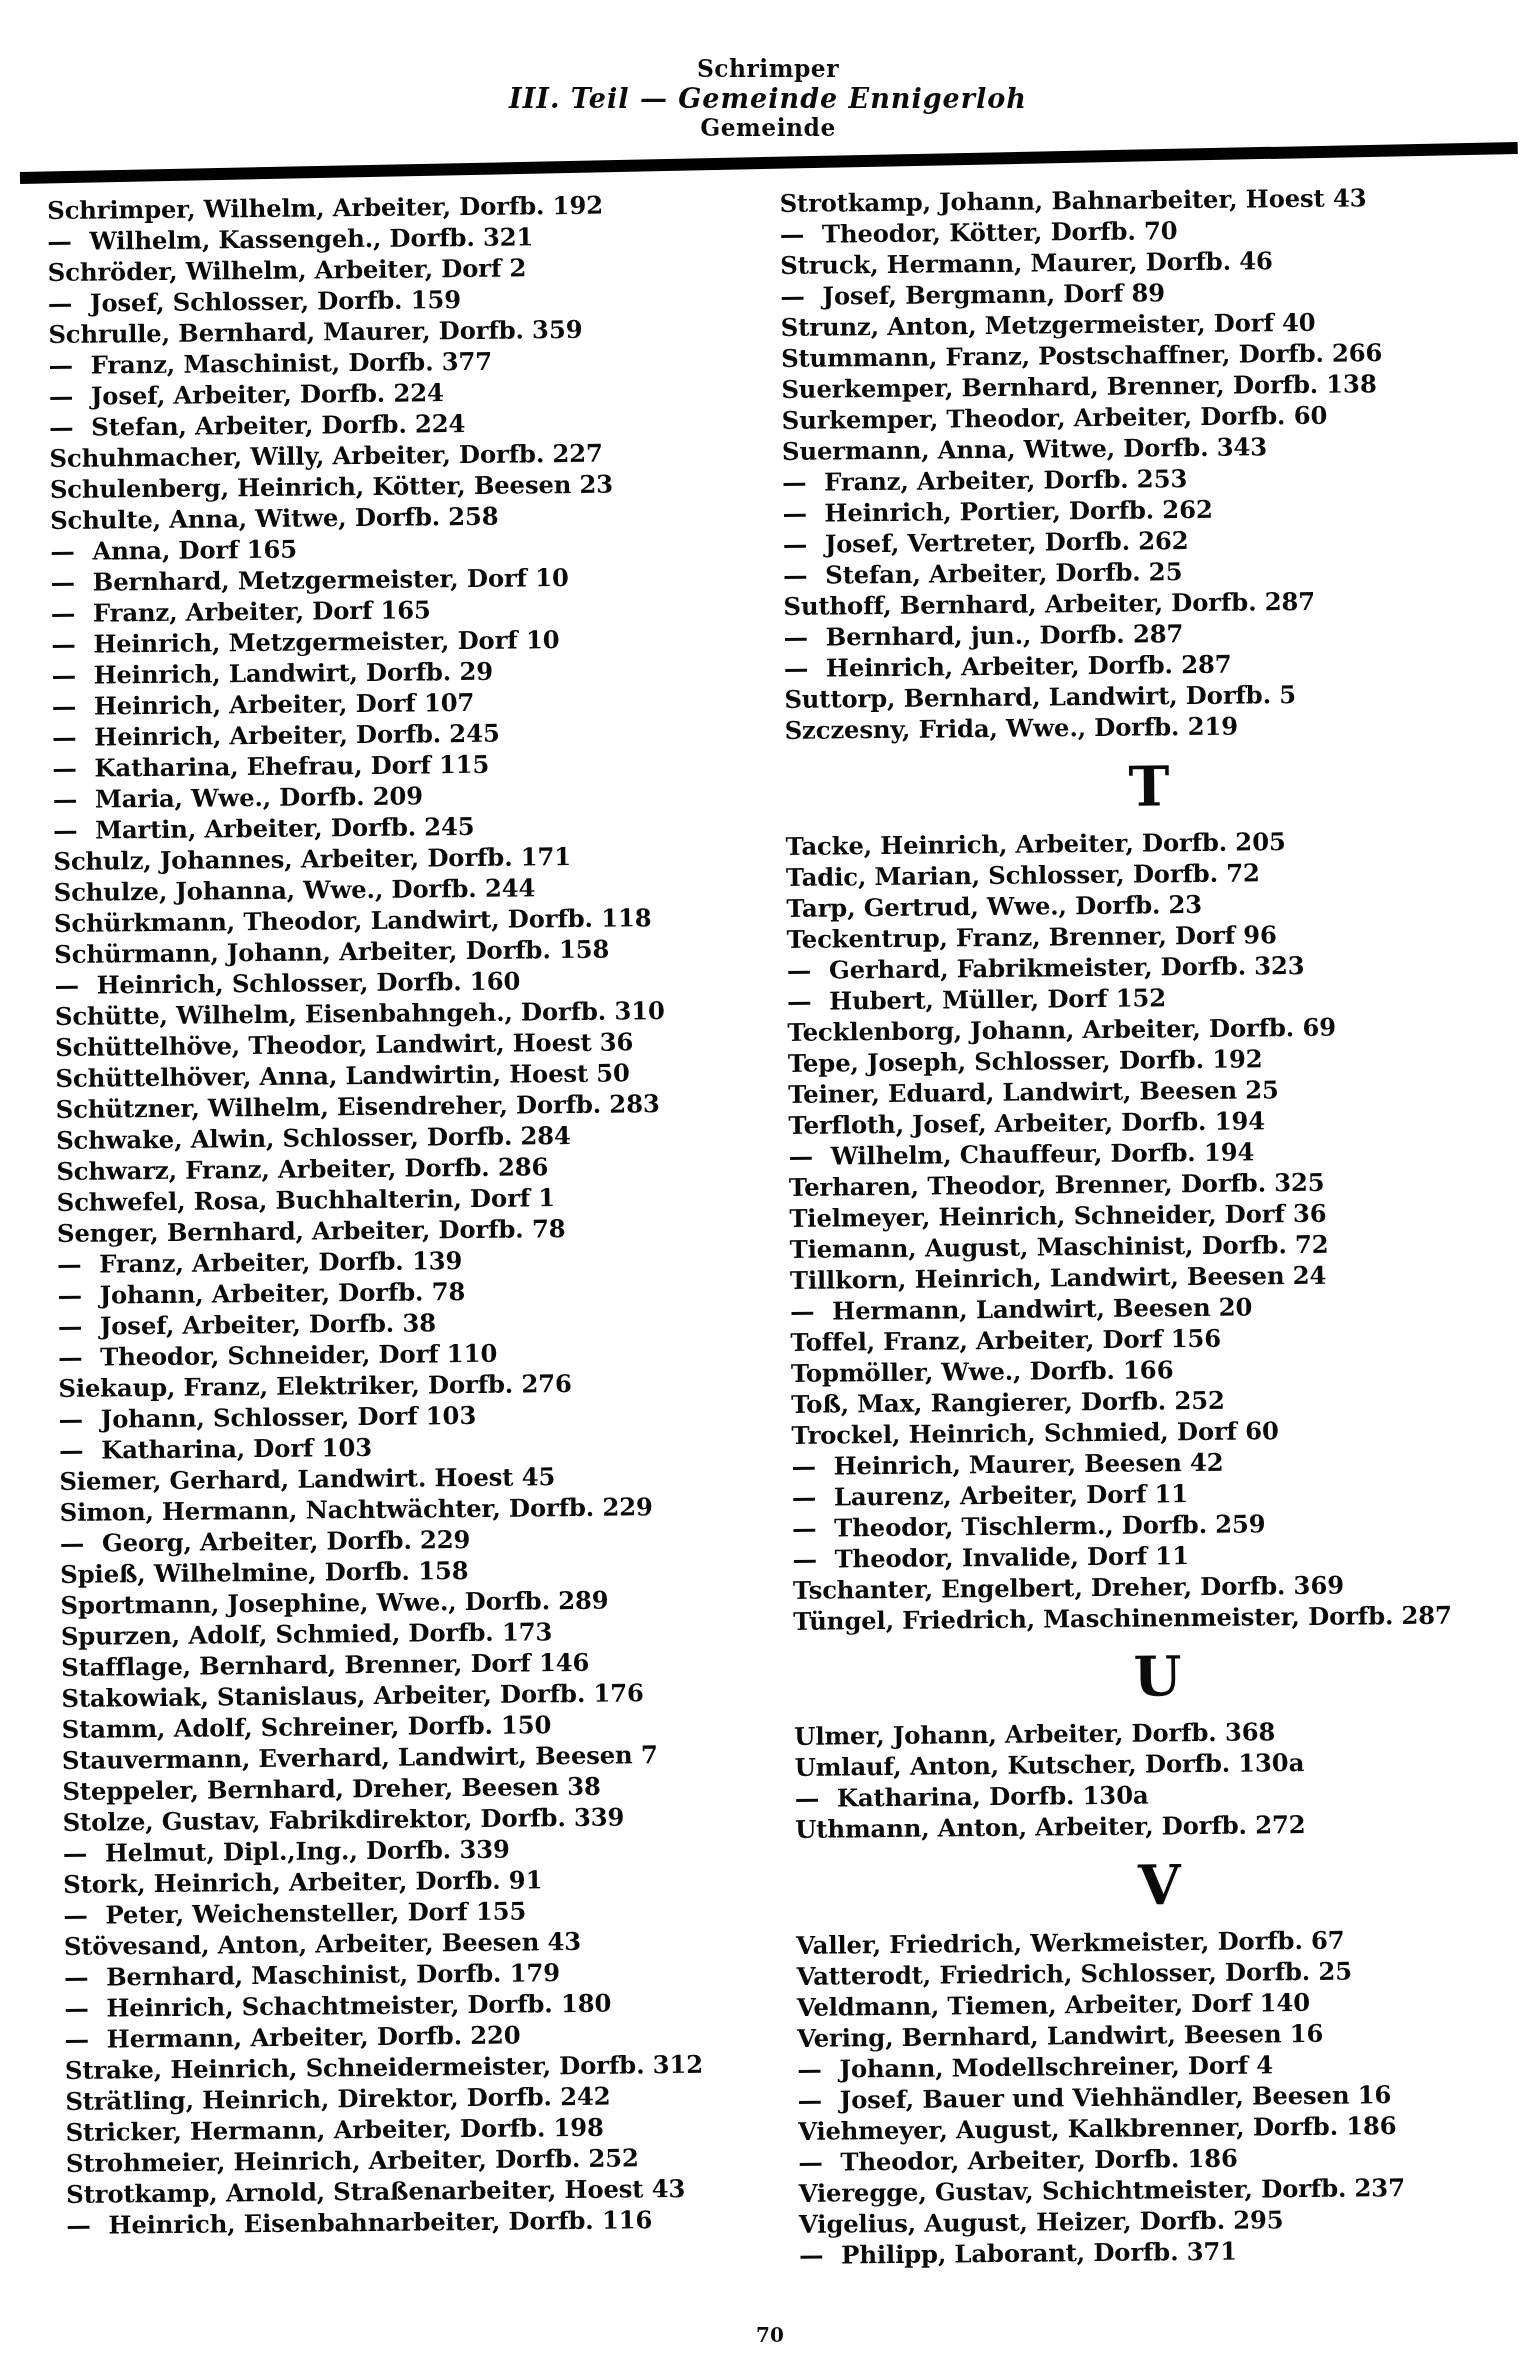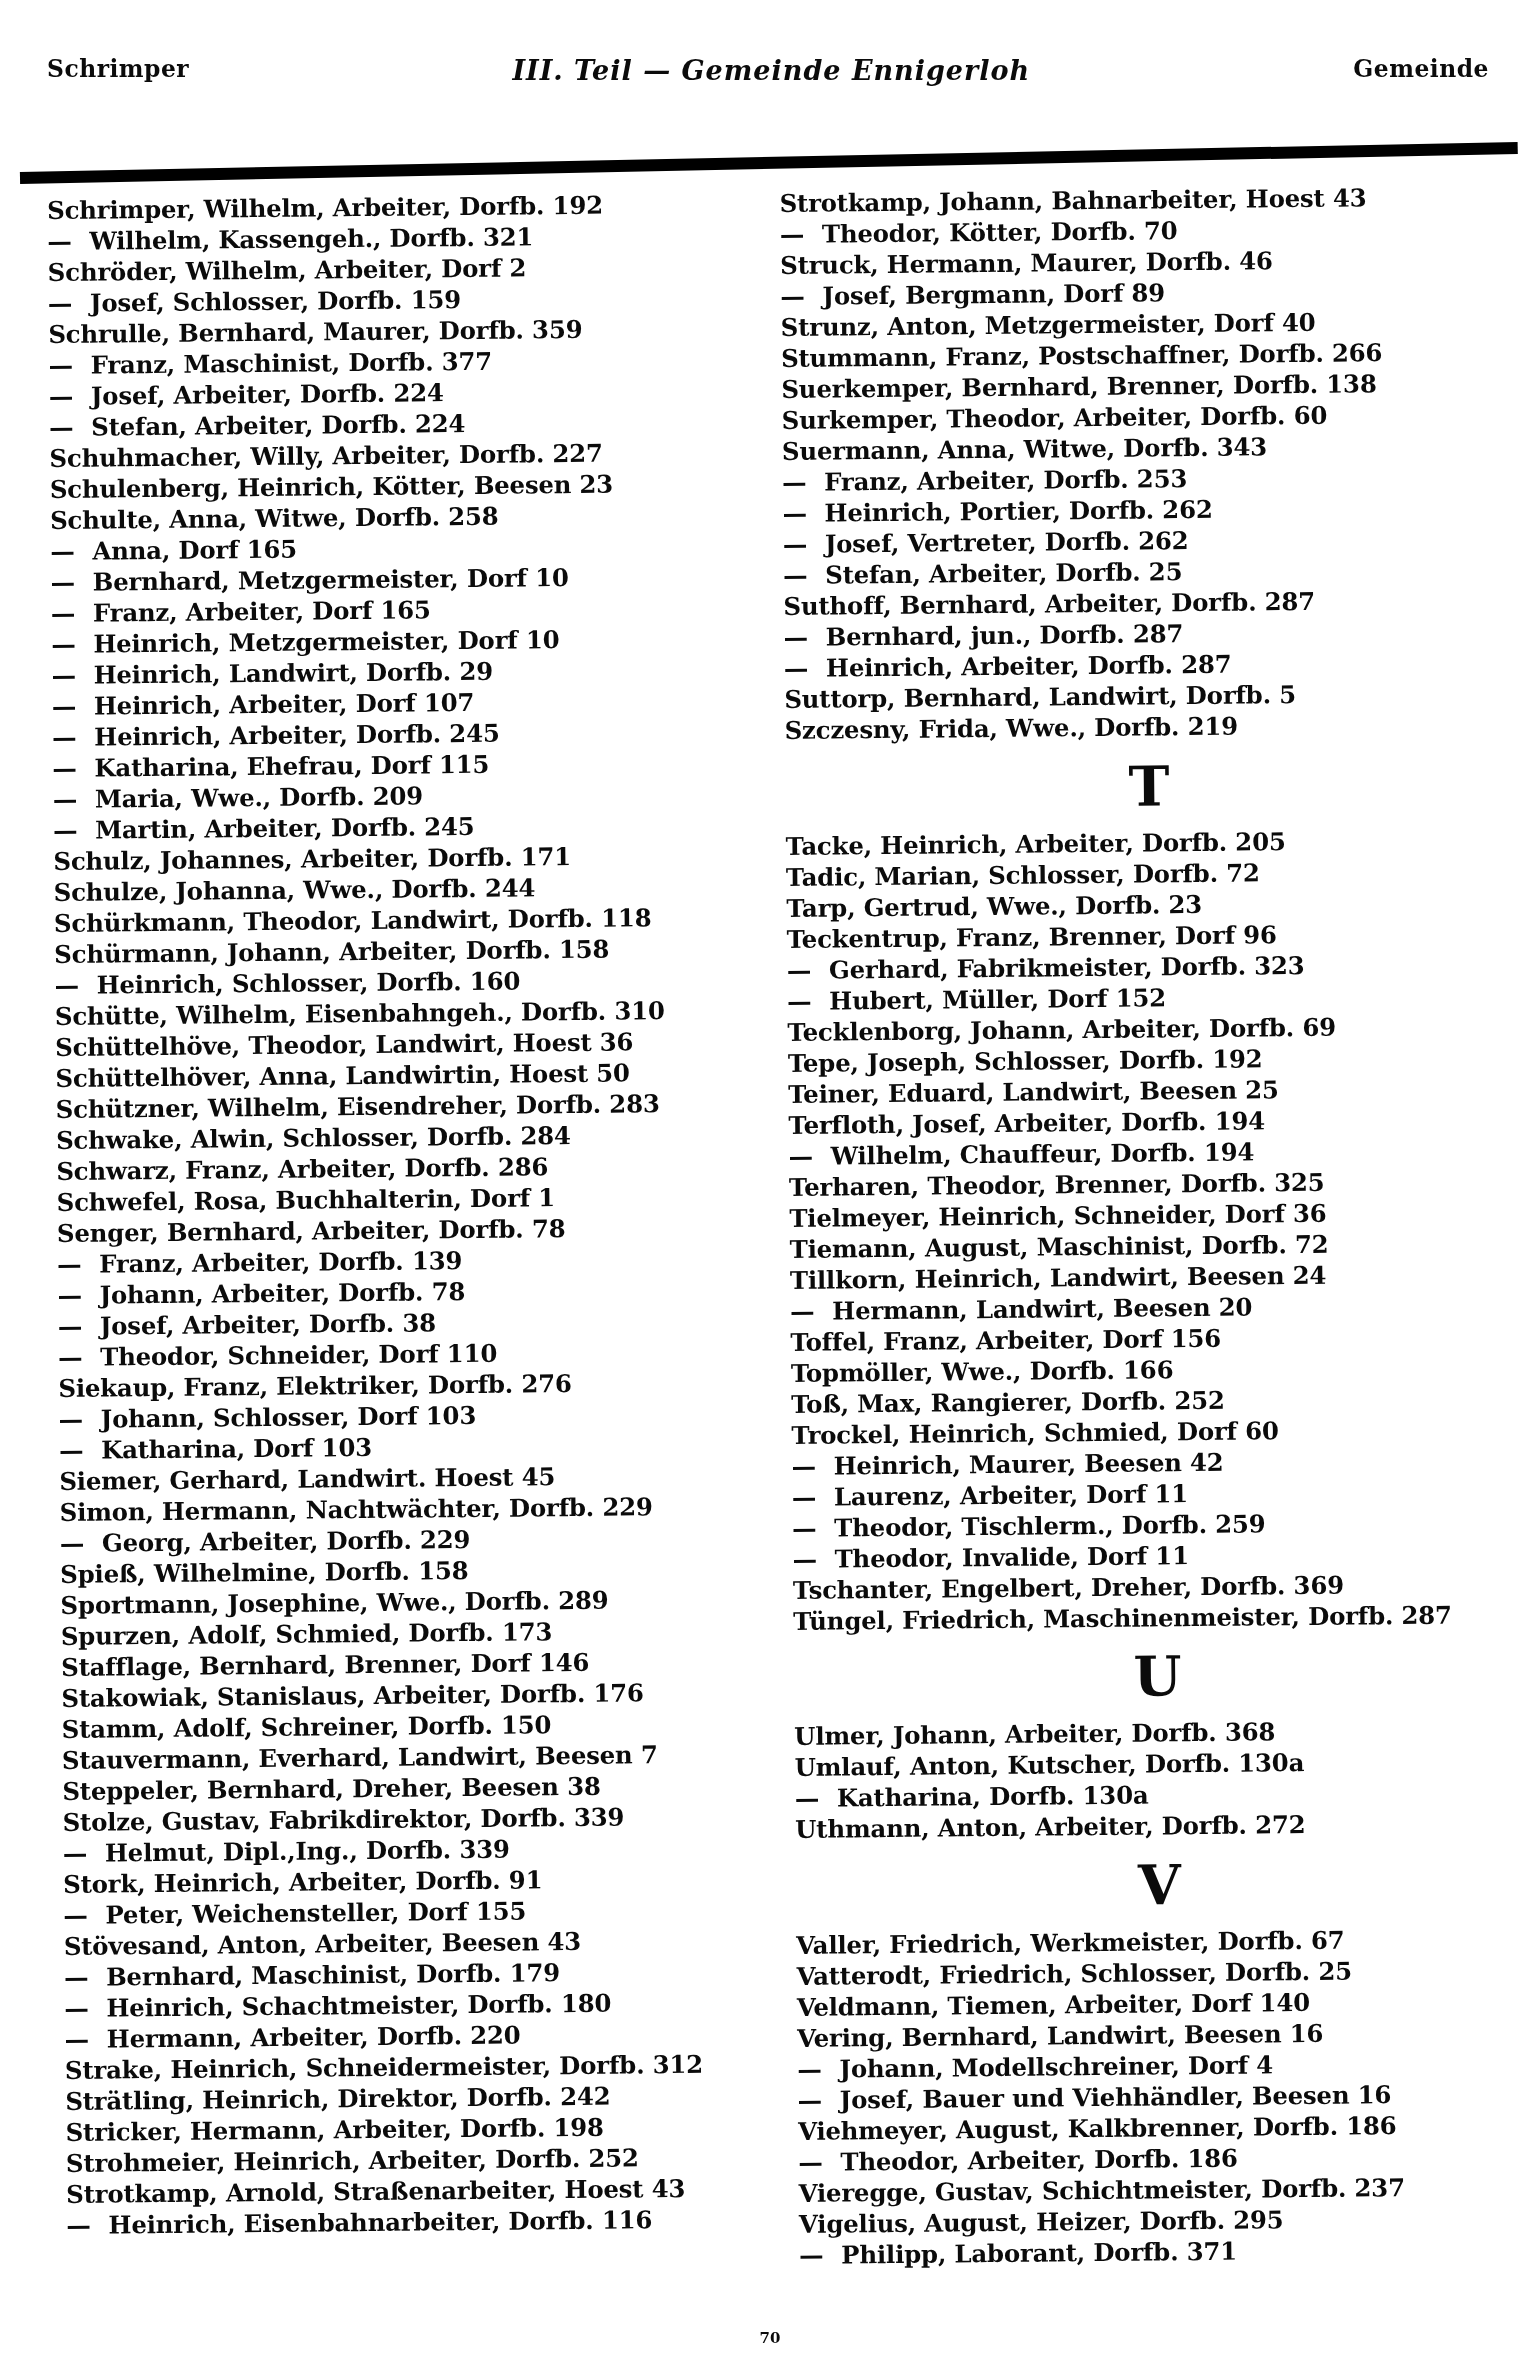--- a/index.html
+++ b/index.html
@@ -6,23 +6,24 @@
   body{
     width:1536px;height:2377px;
     background:#ffffff;
     font-family:"DejaVu Serif","Liberation Serif",serif;
     color:#0b0b0b;
     overflow:hidden;
     position:relative;
   }
   .page{position:absolute;inset:0;}
   .running-header{
-    display:flex;justify-content:space-between;align-items:flex-start;
+    display:flex;justify-content:space-between;align-items:center;
     padding:55px 47px 0 47px;
     font-weight:700;
+    flex-direction:column;
   }
   .running-header .side{font-size:23.4px;letter-spacing:0.5px;}
   .running-header .center{font-size:27px;letter-spacing:1px;font-style:italic;}
   .header-rule{
     position:absolute;left:19.5px;top:172px;
     width:1498px;height:11.7px;background:#000;
     transform:rotate(-1.15deg);transform-origin:left center;
   }
   .columns{
     position:absolute;top:195px;left:47px;right:29px;
@@ -35,21 +36,21 @@
     font-size:24.4px;line-height:31px;font-weight:700;
     white-space:nowrap;letter-spacing:-0.2px;
   }
   .entry .dash{display:inline-block;width:42px;}
   .section-letter{
     font-size:55px;line-height:73px;font-weight:700;
     text-align:center;margin:6.8px 0 4.9px 0;
   }
   .page-number{
     position:absolute;bottom:30px;left:4px;right:0;
-    text-align:center;font-size:15px;font-weight:700;
+    text-align:center;font-size:20px;font-weight:700;
   }
 </style>
 </head>
 <body>
 
 <div class="page">
 
   <div class="running-header">
     <span class="side">Schrimper</span>
     <span class="center">III. Teil — Gemeinde Ennigerloh</span>

